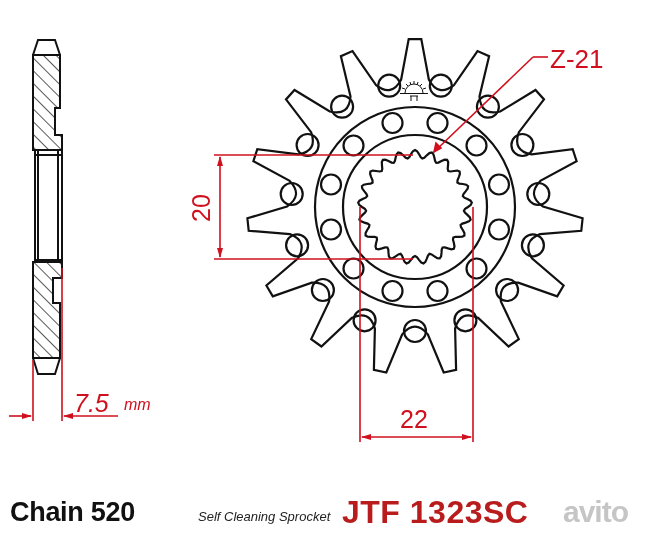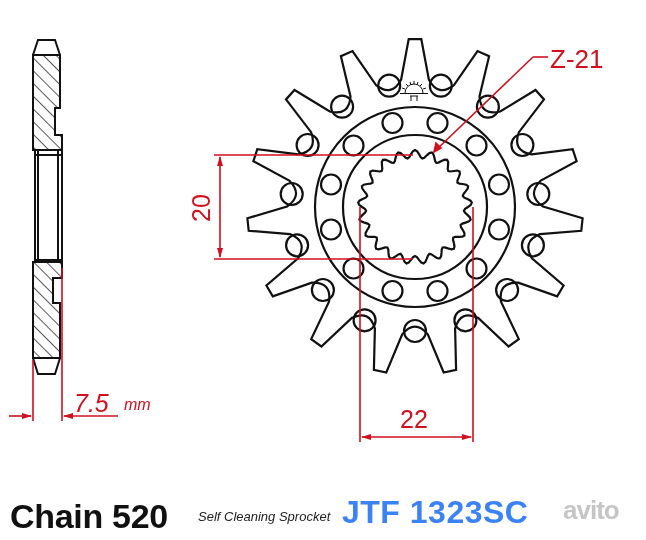--- a/index.html
+++ b/index.html
@@ -1,21 +1,21 @@
 <!DOCTYPE html>
 <html><head>
 <meta charset="utf-8">
 <style>
   html, body { margin:0; padding:0; background:#ffffff; }
   body { width:646px; height:540px; position:relative; overflow:hidden; font-family:"Liberation Sans", sans-serif; }
   #drawing { position:absolute; left:0; top:0; width:646px; height:540px; }
-  .lbl-chain { position:absolute; left:10px; top:497px; font-weight:bold; font-size:34px; color:#111; letter-spacing:-0.3px; }
+  .lbl-chain { position:absolute; left:10px; top:497px; font-weight:bold; font-size:27px; color:#111; letter-spacing:-0.3px; }
   .lbl-self { position:absolute; left:198px; top:509px; font-style:italic; font-size:13px; color:#222; }
-  .lbl-code { position:absolute; left:342px; top:494px; font-weight:bold; font-size:32px; color:#3b82f6; letter-spacing:0.5px; }
-  .watermark { position:absolute; left:563px; top:495px; font-weight:bold; font-size:26px; color:rgba(150,150,150,0.55); letter-spacing:-1px; }
+  .lbl-code { position:absolute; left:342px; top:494px; font-weight:bold; font-size:32px; color:#b91c1c; letter-spacing:0.5px; }
+  .watermark { position:absolute; left:563px; top:495px; font-weight:bold; font-size:30px; color:rgba(150,150,150,0.55); letter-spacing:-1px; }
 </style>
 </head>
 <body>
 
 <svg id="drawing" viewBox="0 0 646 540" xmlns="http://www.w3.org/2000/svg">
   <defs>
     <pattern id="hatch" patternUnits="userSpaceOnUse" width="9" height="9" patternTransform="rotate(-45)">
       <line x1="0" y1="0" x2="0" y2="9" stroke="#111" stroke-width="1.4"></line>
     </pattern>
     <marker id="arrowR" markerWidth="10" markerHeight="8" refX="9" refY="4" orient="auto" markerUnits="userSpaceOnUse">

